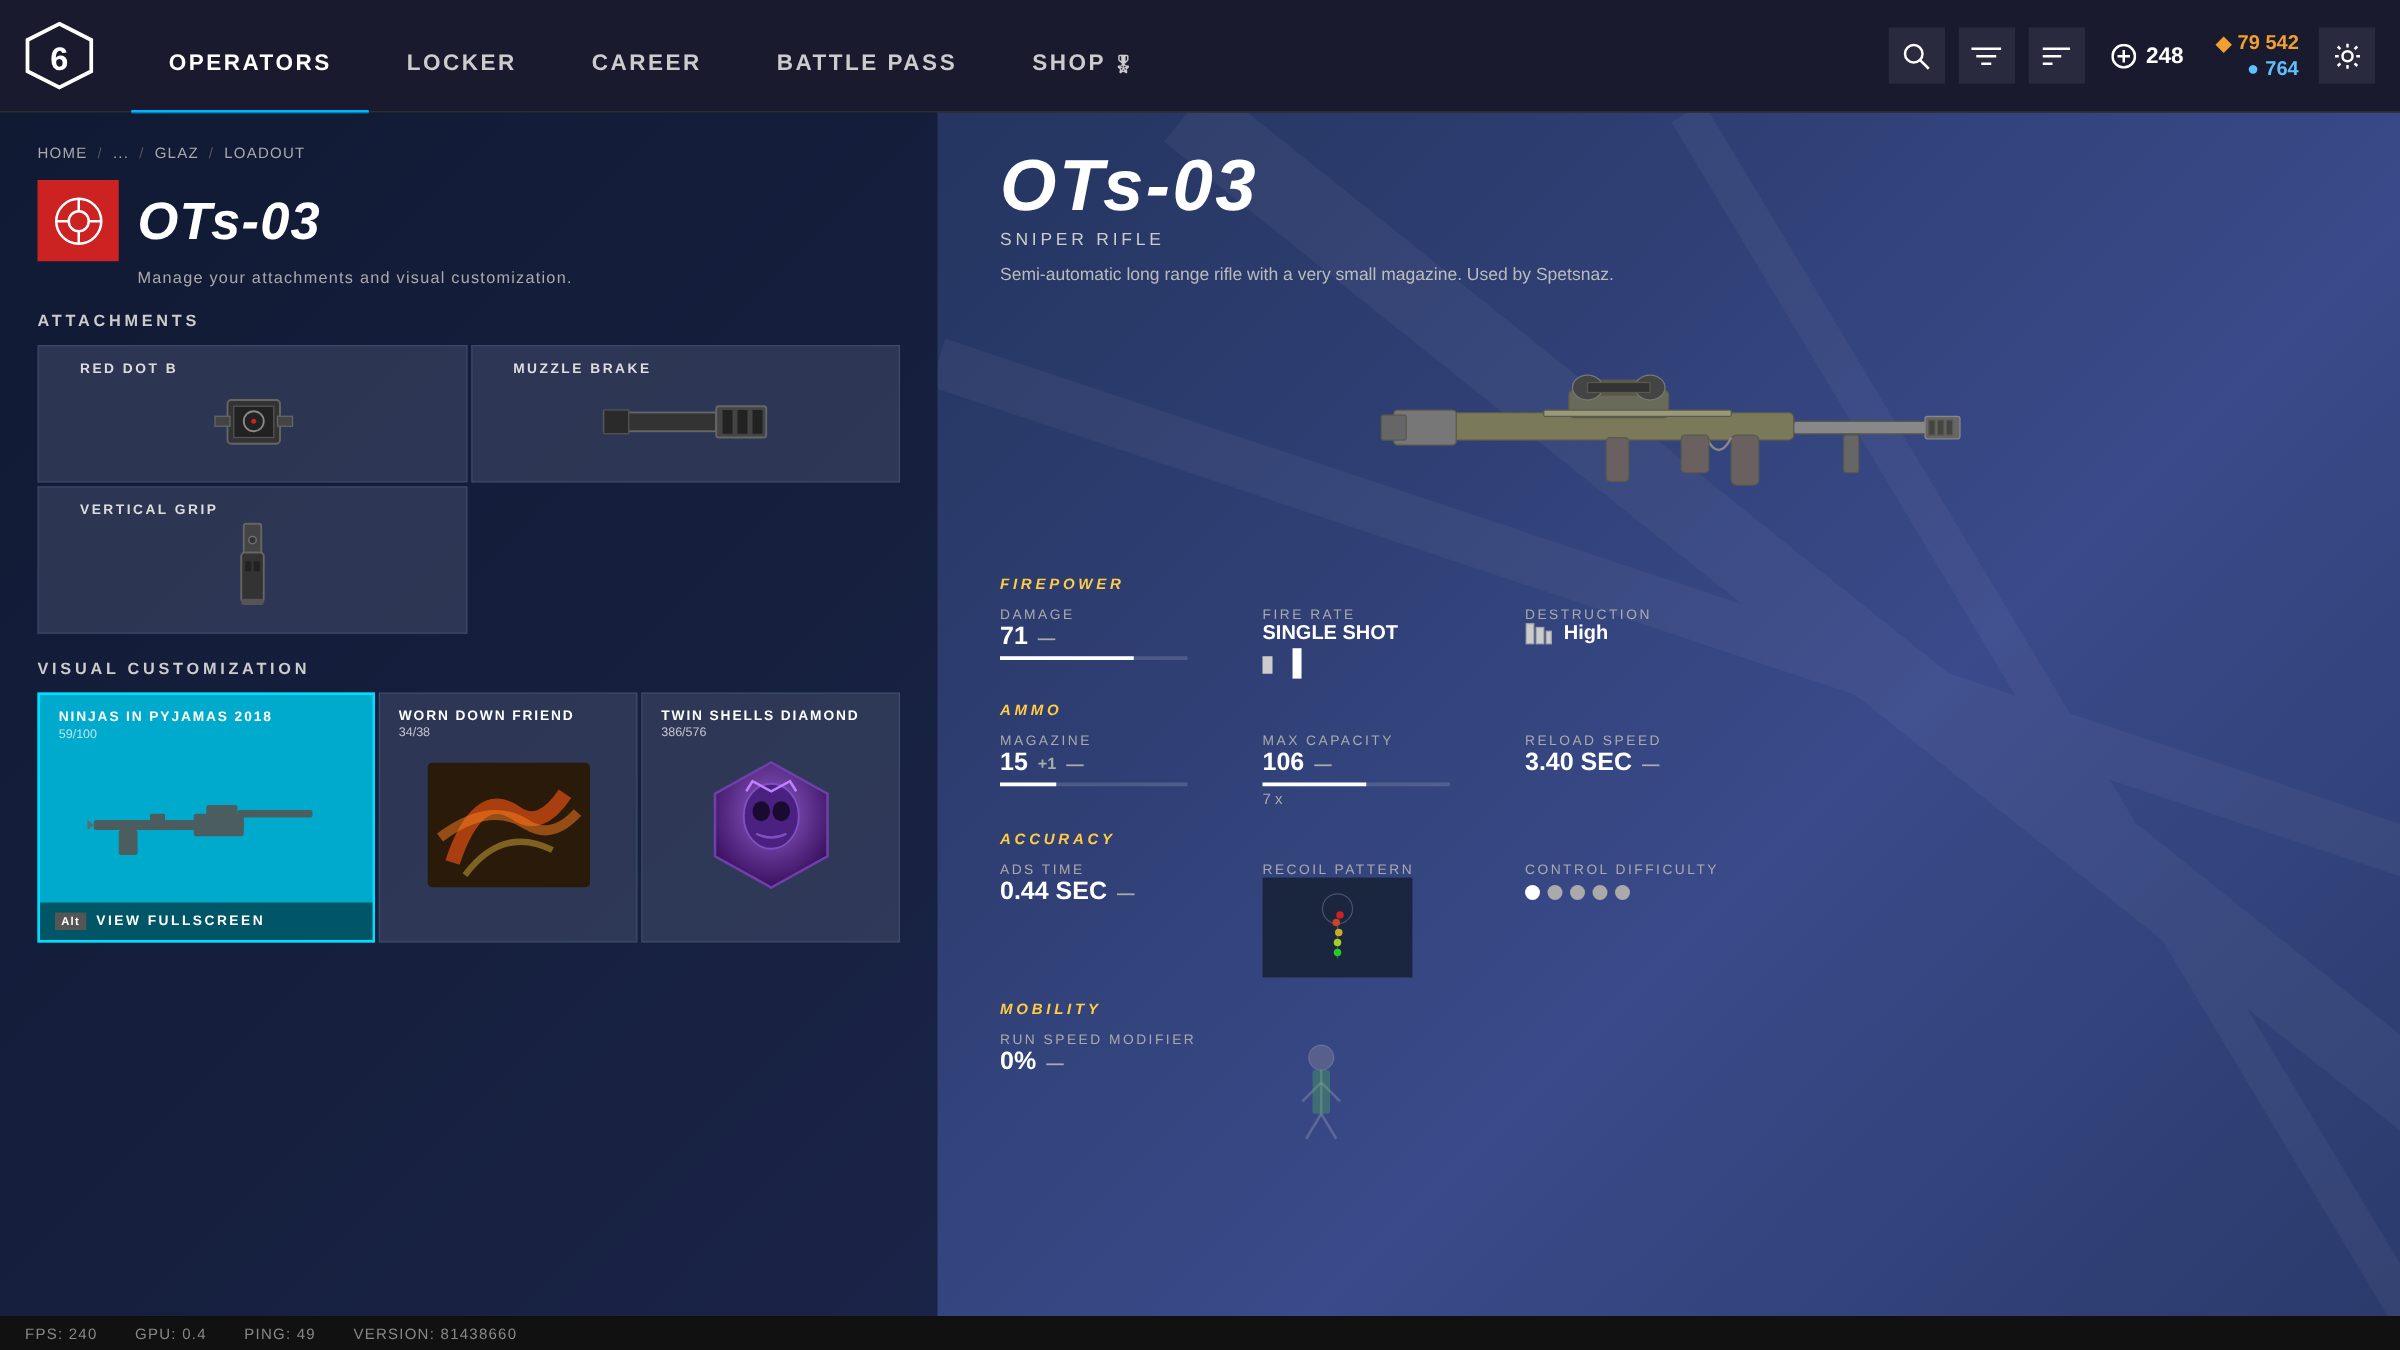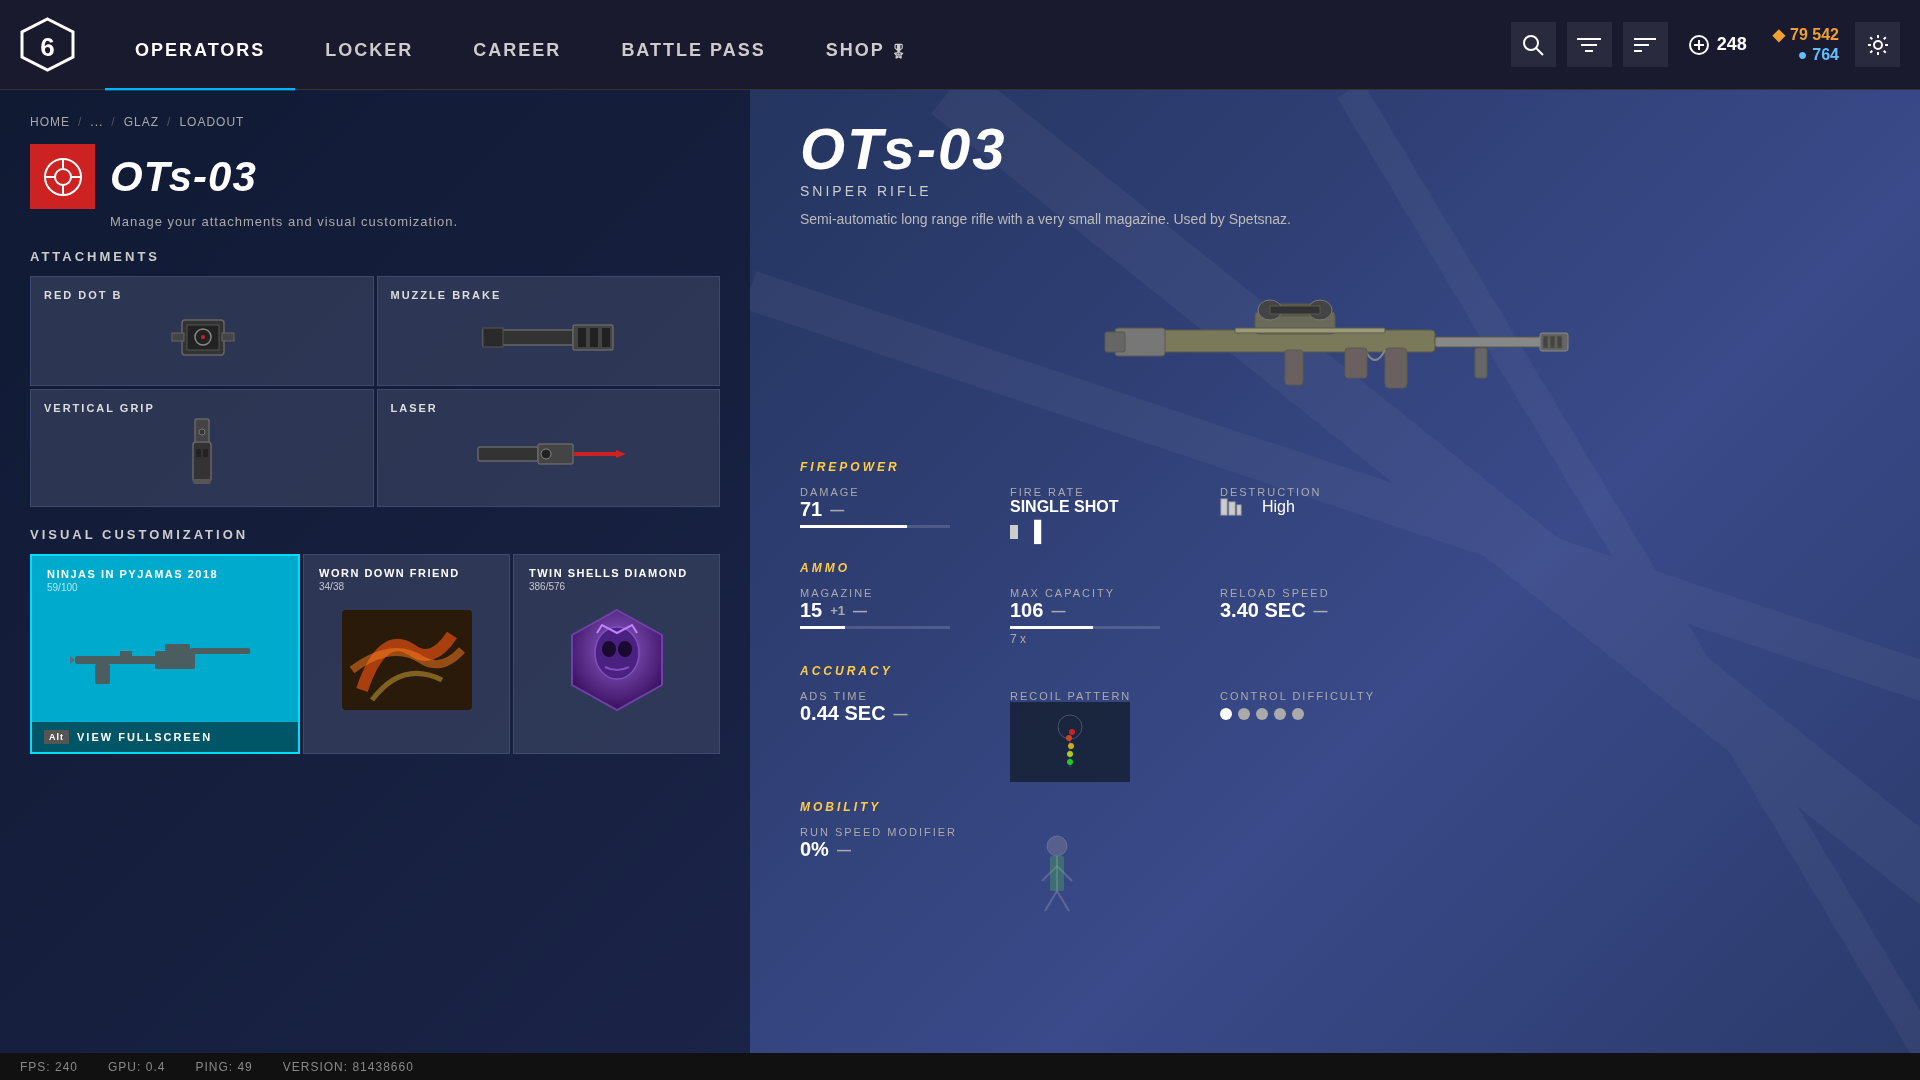--- a/index.html
+++ b/index.html
@@ -155,21 +155,21 @@
       text-transform: uppercase;
     }
     .attachments-grid {
       display: grid;
       grid-template-columns: 1fr 1fr;
       gap: 3px;
       margin-bottom: 20px;
     }
     .attachment-slot {
       background: rgba(70, 80, 110, 0.5);
-      padding: 12px 13px;
+      padding: 12px 33px;
       min-height: 110px;
       display: flex;
       flex-direction: column;
       justify-content: space-between;
       cursor: pointer;
       border: 1px solid rgba(100,120,160,0.3);
     }
     .attachment-name {
       font-size: 11px;
       font-weight: 700;
@@ -313,23 +313,23 @@
       margin-top: 4px;
     }
     .fire-rate-block {
       width: 8px;
       height: 14px;
       background: #ccc;
     }
     .destruction-value {
       display: flex;
       align-items: center;
-      gap: 20px;
+      gap: 9px;
       font-size: 16px;
-      font-weight: 400;
+      font-weight: 700;
     }
     .recoil-pattern-area {
       width: 120px;
       height: 80px;
       background: rgba(30,40,60,0.5);
       position: relative;
     }
     .control-dots {
       display: flex;
       gap: 6px;
@@ -533,32 +533,20 @@
             <rect x="18" y="5" width="14" height="25" fill="#444" stroke="#666" stroke-width="1.5" rx="2"></rect>
             <circle cx="25" cy="18" r="3" fill="#333" stroke="#777" stroke-width="1"></circle>
             <rect x="16" y="28" width="18" height="40" fill="#333" stroke="#666" stroke-width="1.5" rx="3"></rect>
             <rect x="19" y="35" width="5" height="8" fill="#222" rx="1"></rect>
             <rect x="26" y="35" width="5" height="8" fill="#222" rx="1"></rect>
             <rect x="16" y="65" width="18" height="5" fill="#555" rx="2"></rect>
           </svg>
         </div>
       </div>
 
-      <div class="attachment-slot">
-        <div class="attachment-name">LASER</div>
-        <div class="attachment-img-area">
-          <svg width="160" height="50" viewBox="0 0 160 50">
-            <rect x="10" y="18" width="60" height="14" fill="#333" stroke="#666" stroke-width="1.5" rx="2"></rect>
-            <rect x="70" y="15" width="35" height="20" fill="#444" stroke="#666" stroke-width="1.5" rx="2"></rect>
-            <circle cx="78" cy="25" r="5" fill="#222" stroke="#888" stroke-width="1"></circle>
-            <rect x="105" y="23" width="45" height="4" fill="#cc2222" rx="2"></rect>
-            <polygon points="148,21 158,25 148,29" fill="#cc2222"></polygon>
-          </svg>
-        </div>
-      </div>
     </div>
 
     <div class="section-title">VISUAL CUSTOMIZATION</div>
     <div class="visual-grid">
 
       <div class="visual-slot active" style="position:relative;">
         <div class="visual-slot-title">Ninjas in Pyjamas 2018</div>
         <div class="visual-slot-subtitle">59/100</div>
         <div class="visual-slot-img">
           <svg width="200" height="90" viewBox="0 0 200 90">

